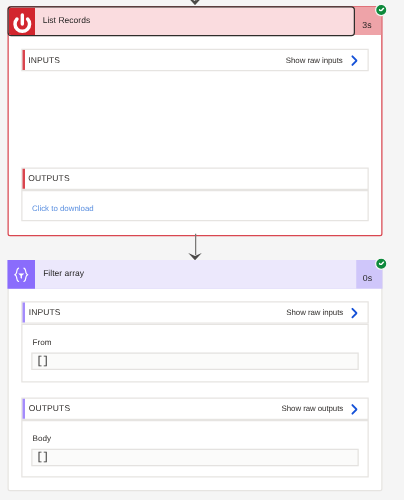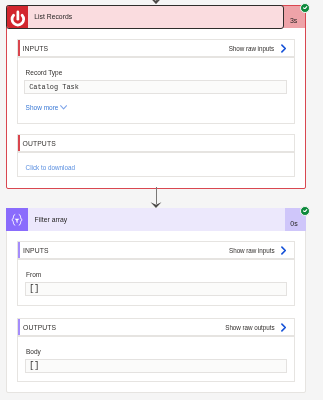--- a/index.html
+++ b/index.html
@@ -83,32 +83,20 @@
           <span>Show raw inputs</span>
           <span class="chev">
             <svg width="5.2" height="9" viewBox="0 0 5.2 9">
                 <path d="M0.9 1.1 L4.3 4.5 L0.9 7.9" stroke="#1652d8" stroke-width="1.6" fill="none" stroke-linecap="round" stroke-linejoin="round"></path>
               </svg>
           </span>
         </span>
       </div>
     </div>
 
-    <div class="body-panel" id="s1-inbody">
-      <div class="flabel" style="position:absolute;left:8px;top:10.5px;">Record Type</div>
-      <div class="finput" style="position:absolute;left:6.6px;top:22px;width:262.5px;height:13.8px;">Catalog Task</div>
-      <div class="showmore" style="position:absolute;left:8px;top:46px;">
-        <span>Show more</span>
-        <span style="display:flex;margin-left:1.8px;align-items:center;">
-          <svg width="7.2" height="4.6" viewBox="0 0 7.2 4.6">
-              <path d="M0.6 0.7 L3.6 3.9 L6.6 0.7" stroke="#7ea4e9" stroke-width="1.05" fill="none" stroke-linecap="round" stroke-linejoin="round"></path>
-            </svg>
-        </span>
-      </div>
-    </div>
 
     <div class="sec" id="s1-out">
       <div class="accent" style="background:#d9454e"></div>
       <div class="sec-head">
         <span class="sec-label">OUTPUTS</span>
       </div>
     </div>
 
     <div class="body-panel" id="s1-outbody">
       <a class="link" style="position:absolute;left:8px;top:11px;text-decoration:none;">Click to download</a>

